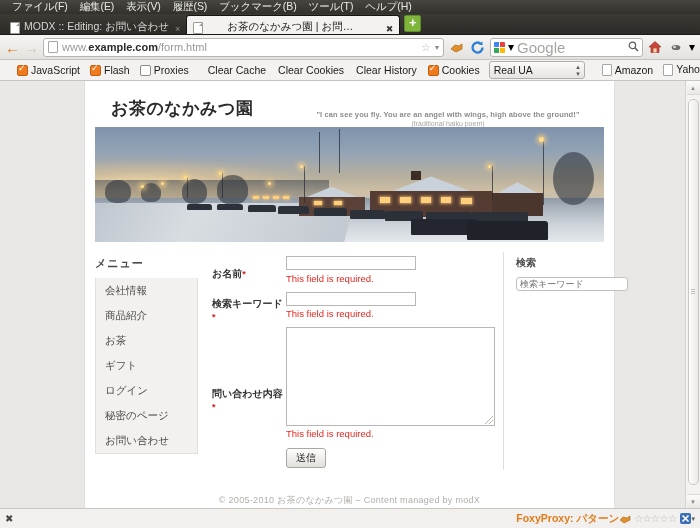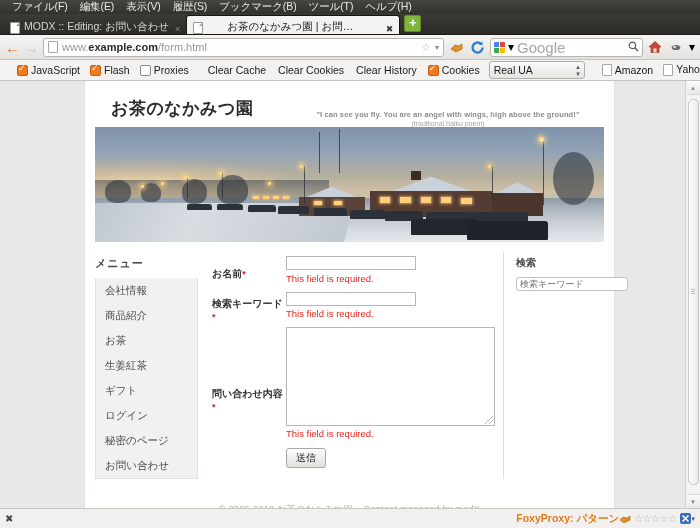--- a/index.html
+++ b/index.html
@@ -423,21 +423,20 @@
         </div>
 
         <div class="cols">
 
           <div class="colL">
             <div class="mh">メニュー</div>
             <ul class="menu">
               <li>会社情報</li>
               <li>商品紹介</li>
               <li>お茶</li>
-              <li>生姜紅茶</li>
               <li>ギフト</li>
               <li>ログイン</li>
               <li>秘密のページ</li>
               <li>お問い合わせ</li>
             </ul>
           </div>
 
           <div class="colM">
             <div class="frow">
               <div class="flab"><span>お名前</span><span class="req">*</span></div>

